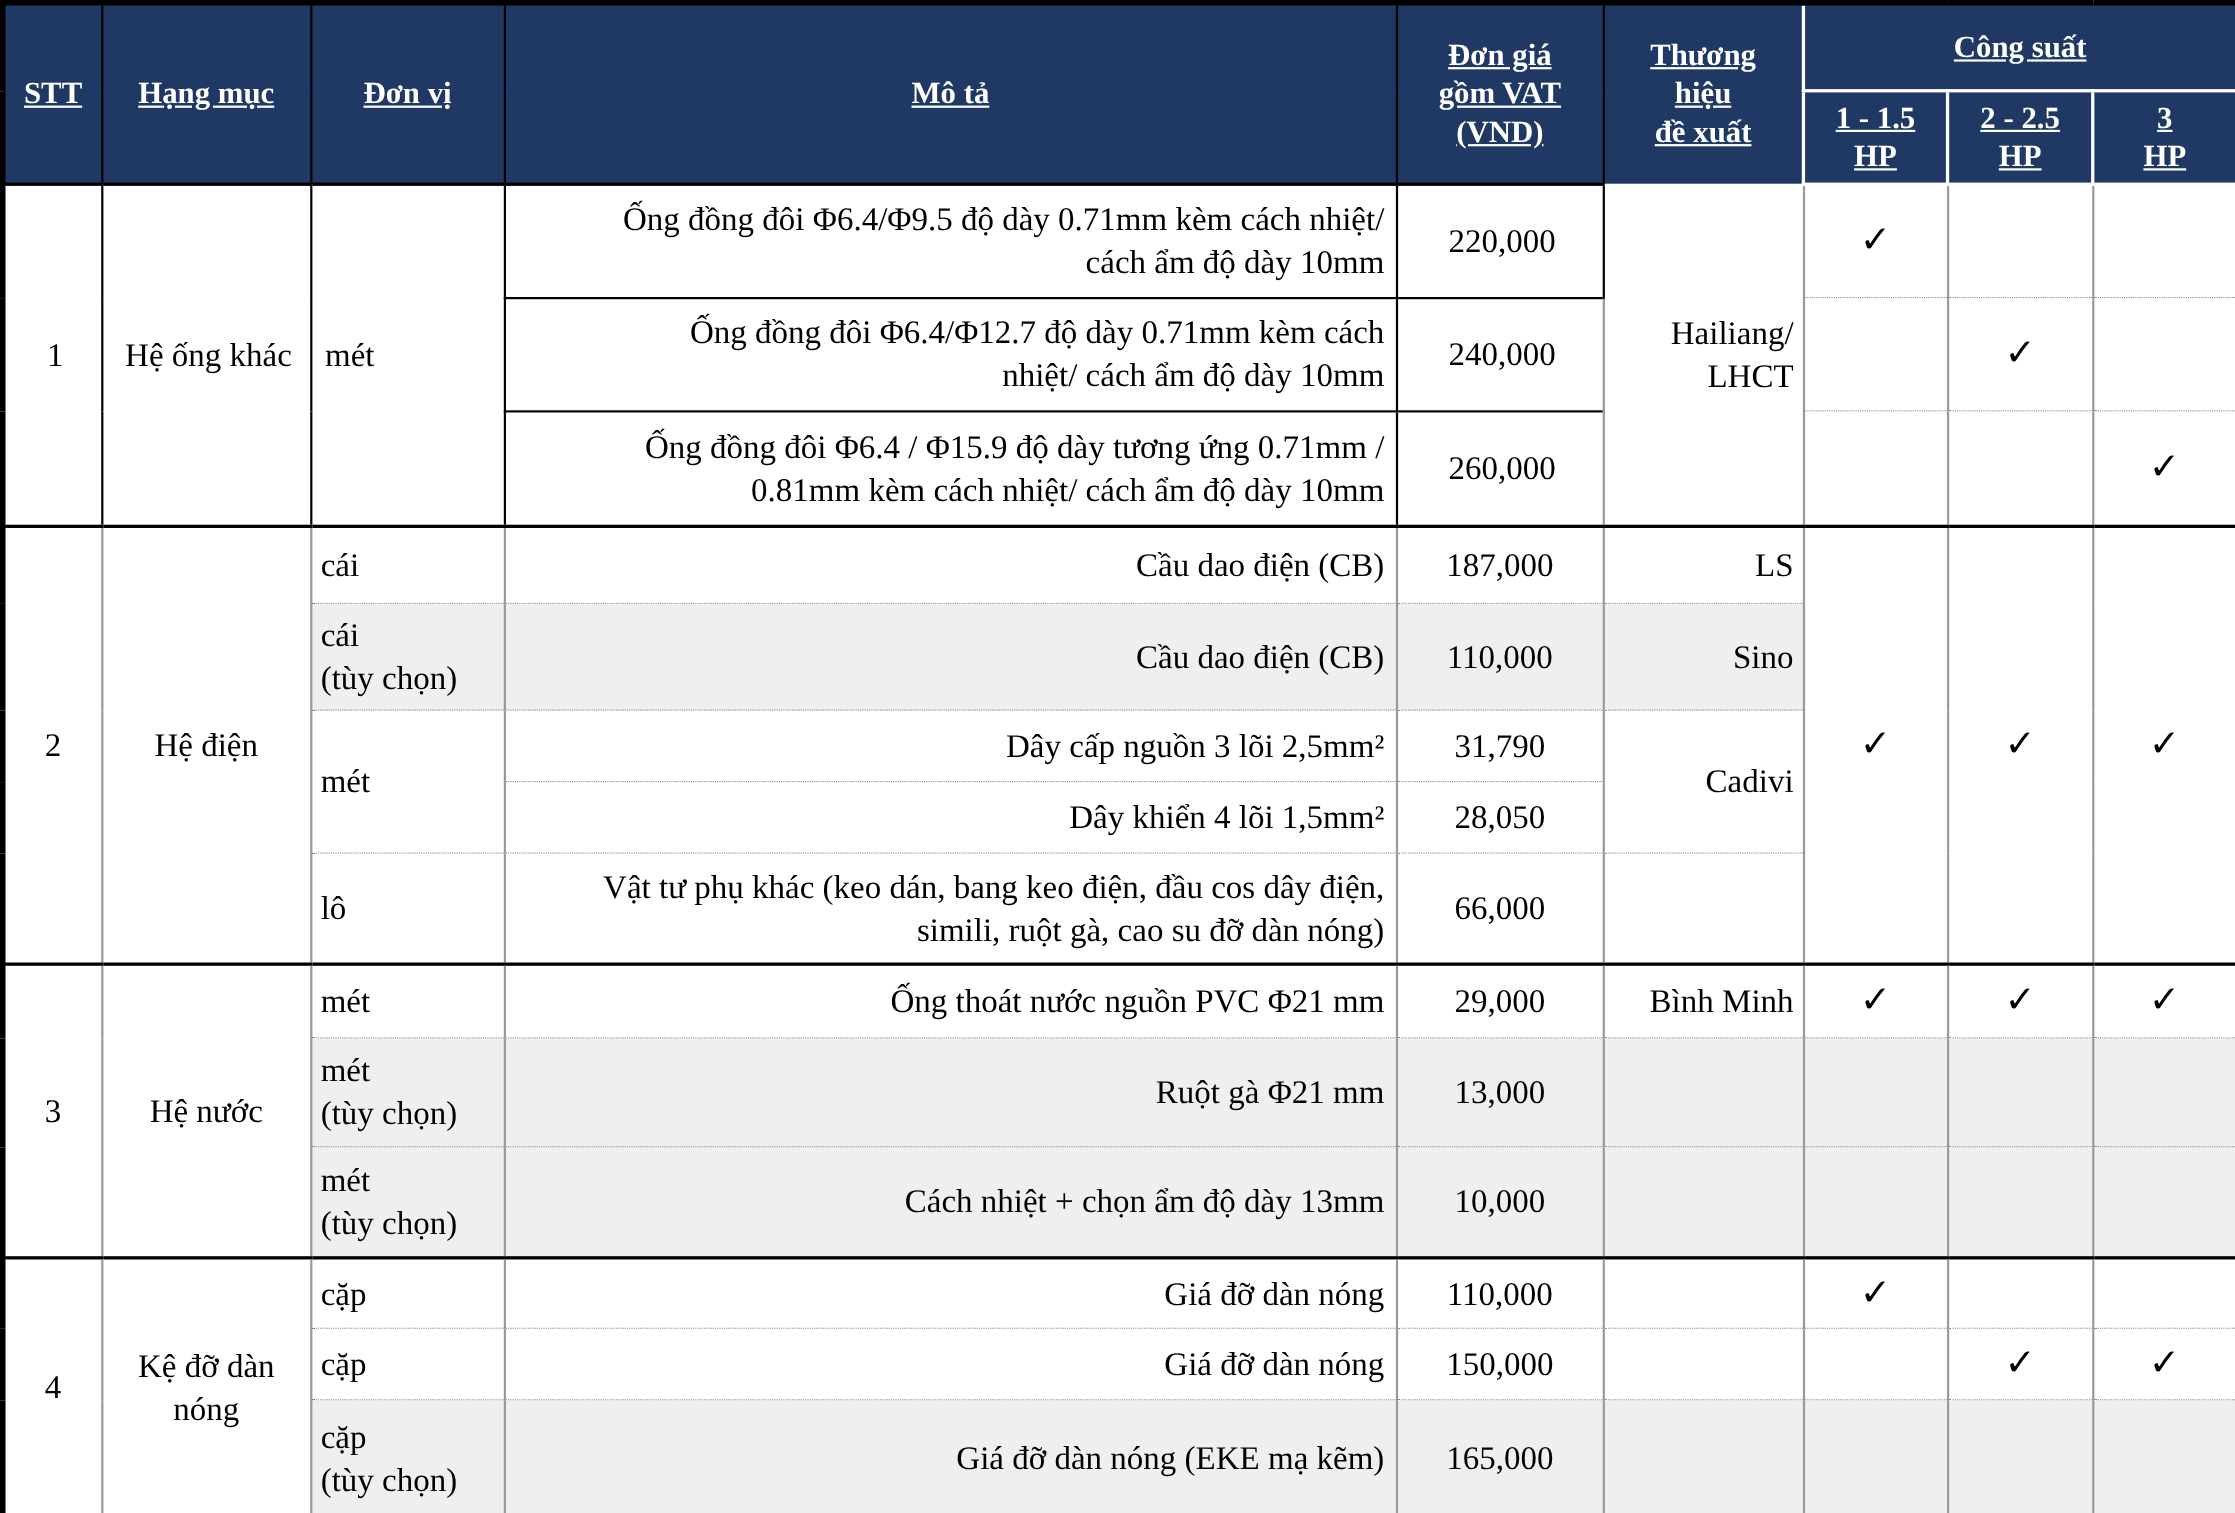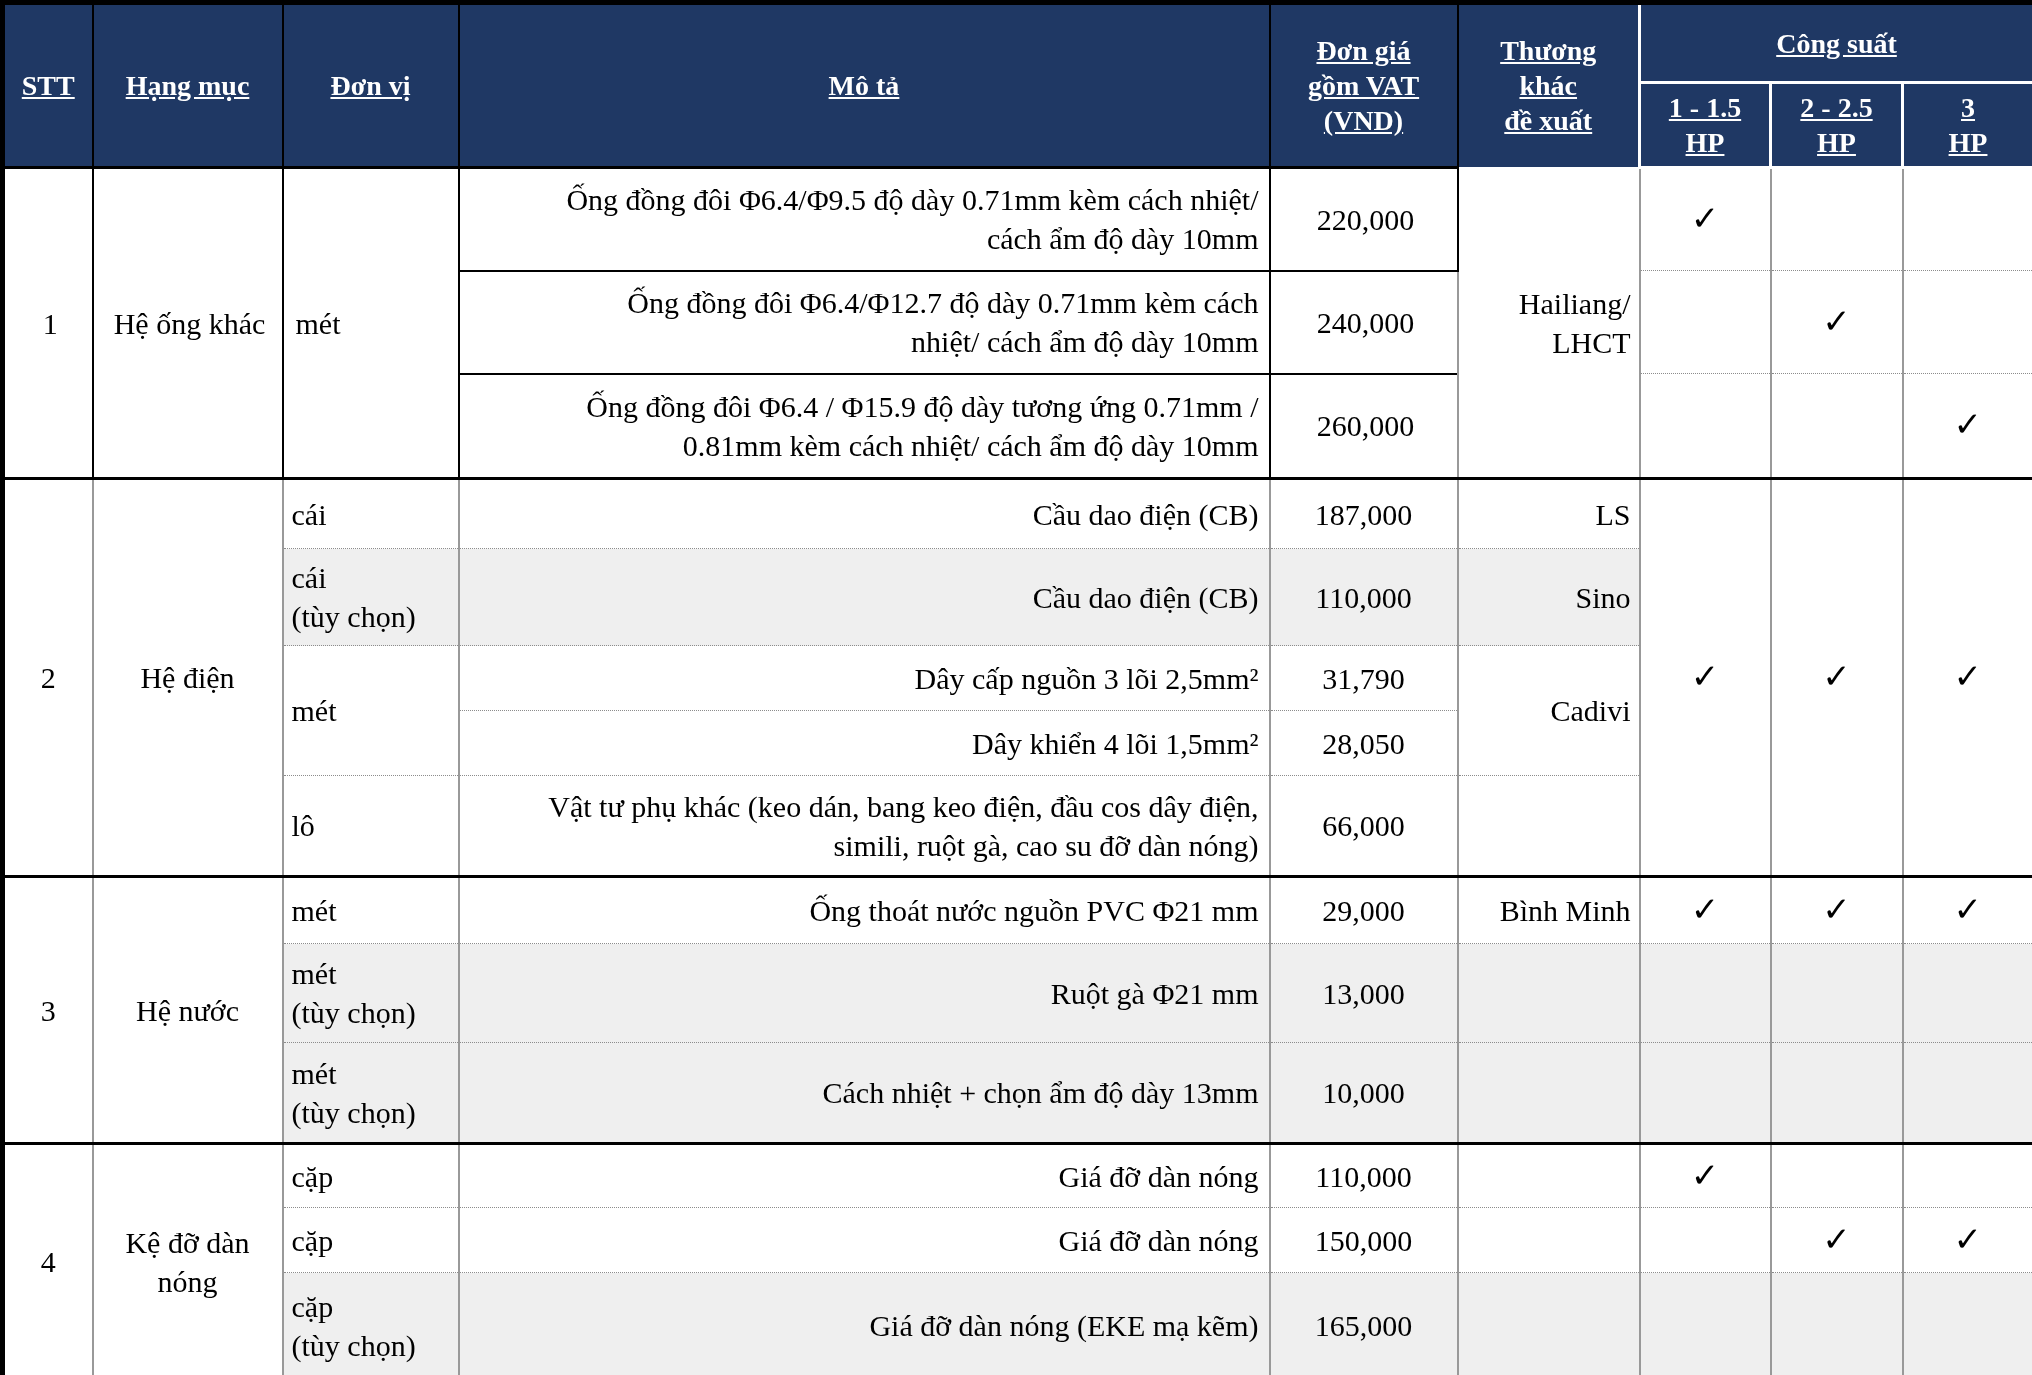--- a/index.html
+++ b/index.html
@@ -86,21 +86,21 @@
   <thead>
     <tr style="height:80px">
       <th rowspan="2">STT</th>
       <th rowspan="2">Hạng mục</th>
       <th rowspan="2">Đơn vị</th>
       <th rowspan="2">Mô tả</th>
       <th rowspan="2">Đơn giá
 gồm VAT
 (VND)</th>
       <th rowspan="2">Thương
-khác
+hiệu
 đề xuất</th>
       <th colspan="3" class="cap-group">Công suất</th>
     </tr>
     <tr style="height:85px">
       <th class="cap-sub">1 - 1.5
 HP</th>
       <th class="cap-sub">2 - 2.5
 HP</th>
       <th class="cap-sub">3
 HP</th>

